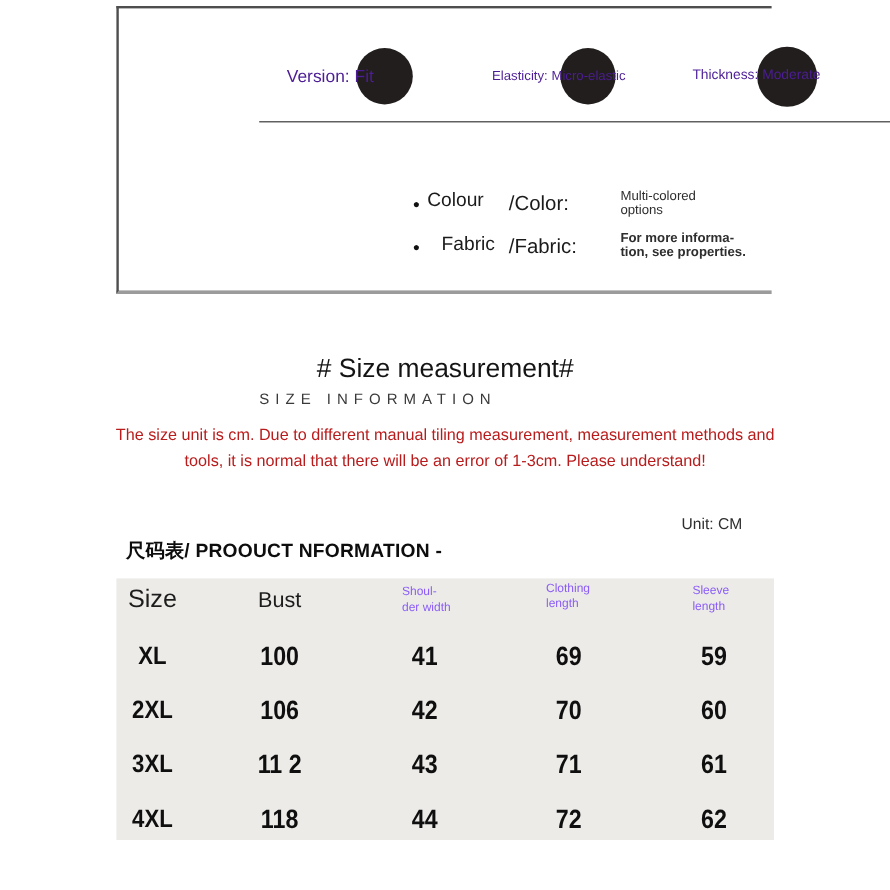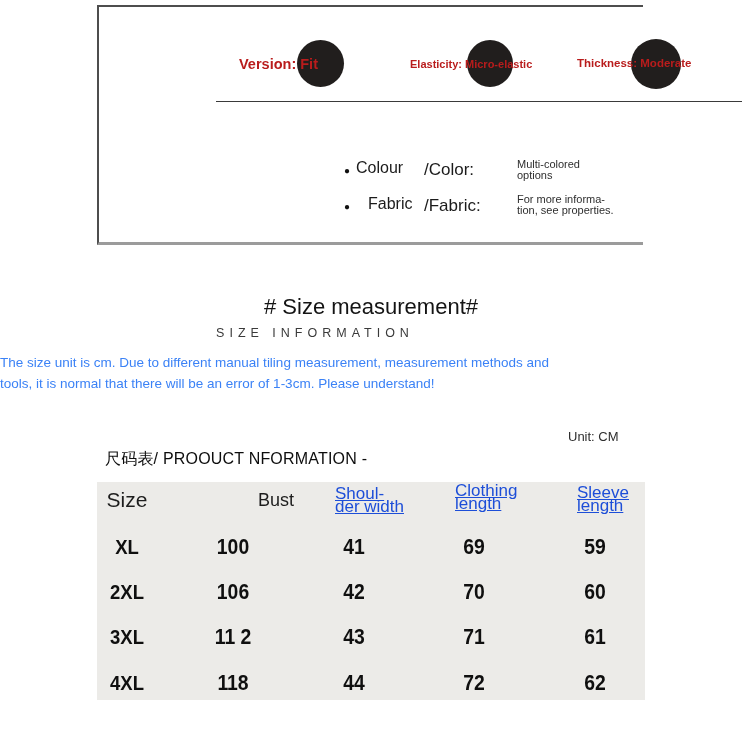--- a/index.html
+++ b/index.html
@@ -7,54 +7,54 @@
         font-family:"Liberation Sans","DejaVu Sans",sans-serif;color:#1c1c1c;}
 
   
   .attr-box{position:absolute;left:97px;top:5px;width:546px;height:240px;
             border-top:2px solid #4e4e4e;border-left:2px solid #4e4e4e;
             border-bottom:3px solid #9b9b9b;box-sizing:border-box;background:#fff;}
   .attr-circle{position:absolute;border-radius:50%;background:#211e1d;z-index:1;}
   .circle-1{left:198px;top:33px;width:47px;height:47px;}
   .circle-2{left:368px;top:33px;width:46px;height:47px;}
   .circle-3{left:532px;top:32px;width:50px;height:50px;}
-  .attr-label{position:absolute;z-index:2;color:#b91c1c;white-space:nowrap;font-weight:bold;}
+  .attr-label{position:absolute;z-index:2;color:#4c1d95;white-space:nowrap;}
   .label-1{left:140px;top:49px;font-size:14.5px;}
   .label-2{left:311px;top:51px;font-size:11px;}
   .label-3{left:478px;top:50px;font-size:11.5px;}
   .attr-divider{position:absolute;left:117px;top:94px;width:526px;height:1px;background:#3a3a3a;}
 
   .number-line{position:absolute;left:238px;top:117px;font-size:14px;color:#1b1b1b;}
   .spec-bullet{position:absolute;font-size:10px;color:#111;}
   .spec-name{position:absolute;font-size:16px;color:#1b1b1b;}
   .spec-alt{position:absolute;font-size:17px;color:#1b1b1b;}
   .spec-desc{position:absolute;font-size:11px;line-height:11px;color:#2e2e2e;}
   .b-1{left:245px;top:158px;} .n-1{left:257px;top:152px;} .a-1{left:325px;top:153px;} .d-1{left:418px;top:152px;}
-  .b-2{left:245px;top:194px;} .n-2{left:257px;top:188px;margin-left:12px;} .a-2{left:325px;top:189px;} .d-2{left:418px;top:187px;}
+  .b-2{left:245px;top:194px;} .n-2{left:257px;top:188px;margin-left:12px;} .a-2{left:325px;top:189px;} .d-2{left:418px;top:187px;font-weight:bold;}
 
   
   .sm-title{position:absolute;left:0;top:294px;width:742px;text-align:center;
             font-size:22px;color:#141414;}
   .sm-subtitle{position:absolute;left:0;top:326px;width:630px;text-align:center;
                font-size:12.5px;letter-spacing:5px;color:#3a3a3a;}
-  .sm-note{position:absolute;left:0;width:742px;text-align:left;
-           font-size:13.5px;color:#3b82f6;}
+  .sm-note{position:absolute;left:0;width:742px;text-align:center;
+           font-size:13.5px;color:#b91c1c;}
   .note-1{top:355px;} .note-2{top:376px;}
 
   
   .unit-label{position:absolute;left:568px;top:429px;font-size:13px;color:#2e2e2e;}
-  .table-title{position:absolute;left:105px;top:449px;font-size:16px;font-weight:normal;
+  .table-title{position:absolute;left:105px;top:449px;font-size:16px;font-weight:bold;
                color:#0d0d0d;letter-spacing:.2px;}
 
   
   .size-table{position:absolute;left:97px;top:482px;width:548px;height:218px;background:#ecebe8;}
   .cellpos{position:absolute;transform:translateX(-50%);white-space:nowrap;}
   .h-size{left:30px;top:6px;font-size:21px;color:#1d1d1d;}
-  .h-bust{left:136px;top:8px;font-size:18px;color:#1d1d1d;margin-left:43px;}
-  .h-small{position:absolute;font-size:17px;line-height:13px;color:#1d4ed8;text-decoration:underline;}
+  .h-bust{left:136px;top:8px;font-size:18px;color:#1d1d1d;}
+  .h-small{position:absolute;font-size:10px;line-height:13px;color:#8b5cf6;}
   .h-sh{left:238px;top:5px;} .h-cl{left:358px;top:2px;} .h-sl{left:480px;top:4px;}
 
   .trow{position:absolute;left:0;width:452px;height:24px;}
   .row0{top:54px;} .row1{top:99px;} .row2{top:144px;} .row3{top:190px;padding-left:20px;}
   .cell{position:absolute;font-weight:bold;font-size:22px;line-height:22px;color:#0f0f0f;
         transform:translateX(-50%) scaleX(.88);white-space:nowrap;}
   .col0{left:30px;font-size:21px;} .col1{left:136px;} .col2{left:257px;} .col3{left:377px;} .col4{left:498px;}
 </style>
 </head>
 <body>

